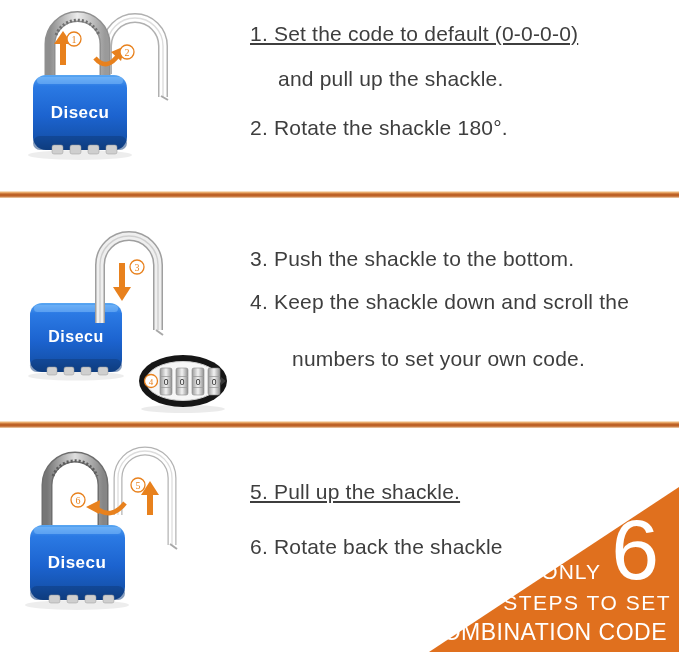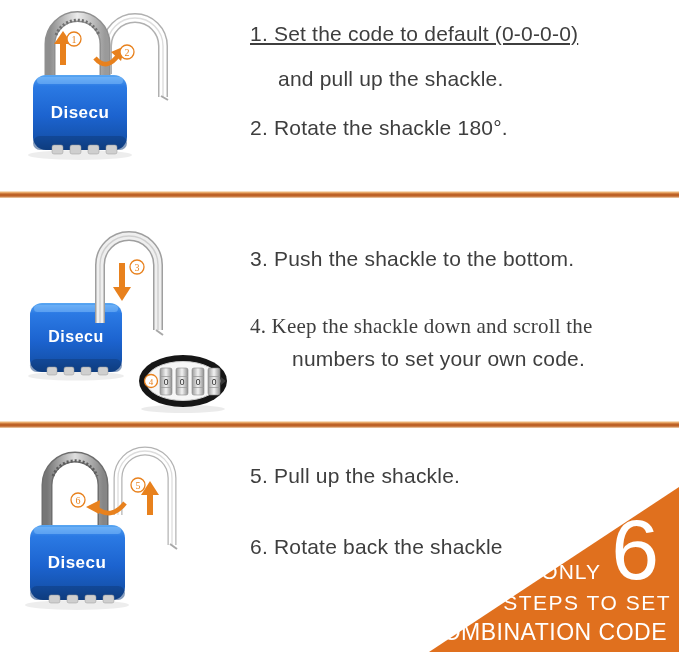--- a/index.html
+++ b/index.html
@@ -169,21 +169,21 @@
       </g>
       <polygon points="206,152 211,156 206,160" fill="#3a3a3a"></polygon>
       <g>
         <circle cx="136" cy="156" r="6.5" fill="#ffffff" stroke="#e8811d" stroke-width="1.3"></circle>
         <text class="marker-text" x="136" y="159.5" text-anchor="middle" font-size="9" fill="#e8811d">4</text>
       </g>
     </g>
   </svg>
 
   <div class="step" style="left:250px;top:246px;text-align:right;">3. Push the shackle to the bottom.</div>
-  <div class="step" style="left:250px;top:314px;font-family:Liberation Serif, serif;">4. Keep the shackle down and scroll the</div>
+  <div class="step" style="left:250px;top:289px;">4. Keep the shackle down and scroll the</div>
   <div class="step" style="left:278px;top:346px;margin-left:14px;">numbers to set your own code.</div>
 
   <div class="divider" style="top:421px;"></div>
 
   <svg style="left:15px;top:445px;" width="195" height="175" viewBox="0 0 195 175">
     <defs>
       <linearGradient id="bodyG3" x1="0" y1="0" x2="0" y2="1">
         <stop offset="0" stop-color="#5aa7f2"></stop>
           <stop offset="0.15" stop-color="#2b7ae4"></stop>
         <stop offset="0.55" stop-color="#1c63cf"></stop>
@@ -232,21 +232,21 @@
     <g>
       <path d="M110 58 Q 96 76 80 62" fill="none" stroke="#e8811d" stroke-width="4.5"></path>
       <polygon points="71,62 85,55 84,69" fill="#e8811d"></polygon>
     </g>
     <g>
       <circle cx="63" cy="55" r="7" fill="#ffffff" stroke="#e8811d" stroke-width="1.3"></circle>
       <text class="marker-text" x="63" y="58.5" text-anchor="middle" font-size="10" fill="#e8811d">6</text>
     </g>
   </svg>
 
-  <div class="step" style="left:250px;top:463px;">5. Pull up the shackle.</div>
+  <div class="step" style="left:250px;top:479px;text-decoration:underline;">5. Pull up the shackle.</div>
   <div class="step" style="left:250px;top:534px;">6. Rotate back the shackle</div>
 
   <svg style="left:429px;top:487px;" width="250" height="165" viewBox="0 0 250 165">
     <polygon points="0,165 250,0 250,165" fill="#e0701e"></polygon>
   </svg>
   <div class="badge-line badge-only" style="top:561px;right:78px;">ONLY</div>
   <div class="badge-line badge-six" style="top:506px;right:20px;">6</div>
   <div class="badge-line badge-steps" style="top:592px;right:8px;text-align:right;">STEPS TO SET</div>
   <div class="badge-line badge-combo" style="top:621px;right:12px;">COMBINATION CODE</div>
 

